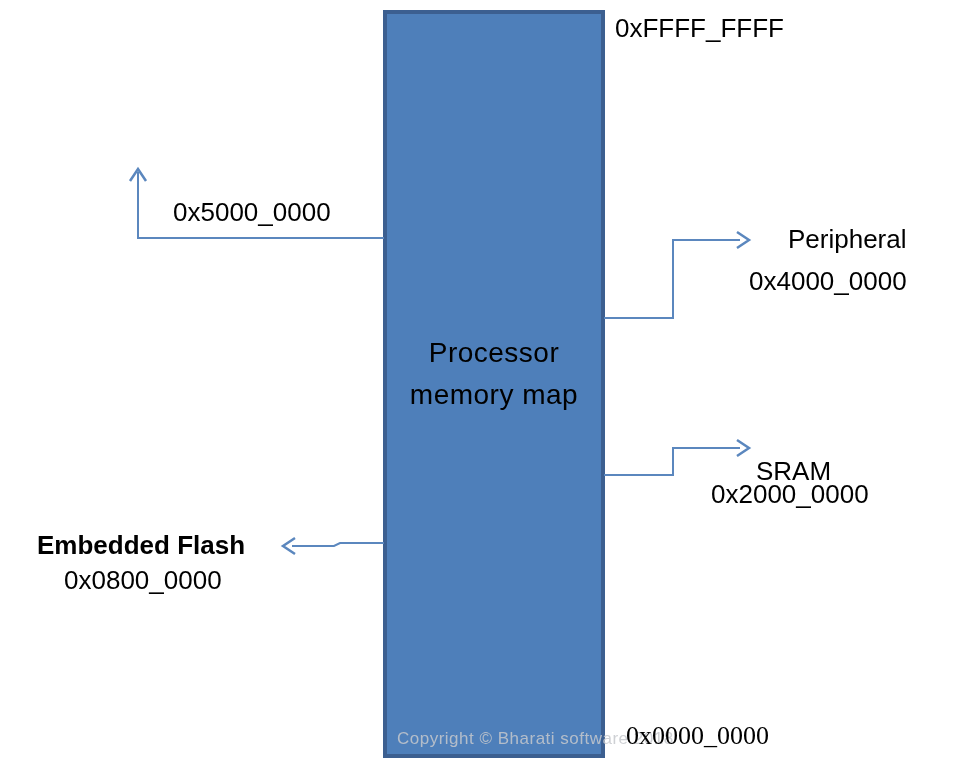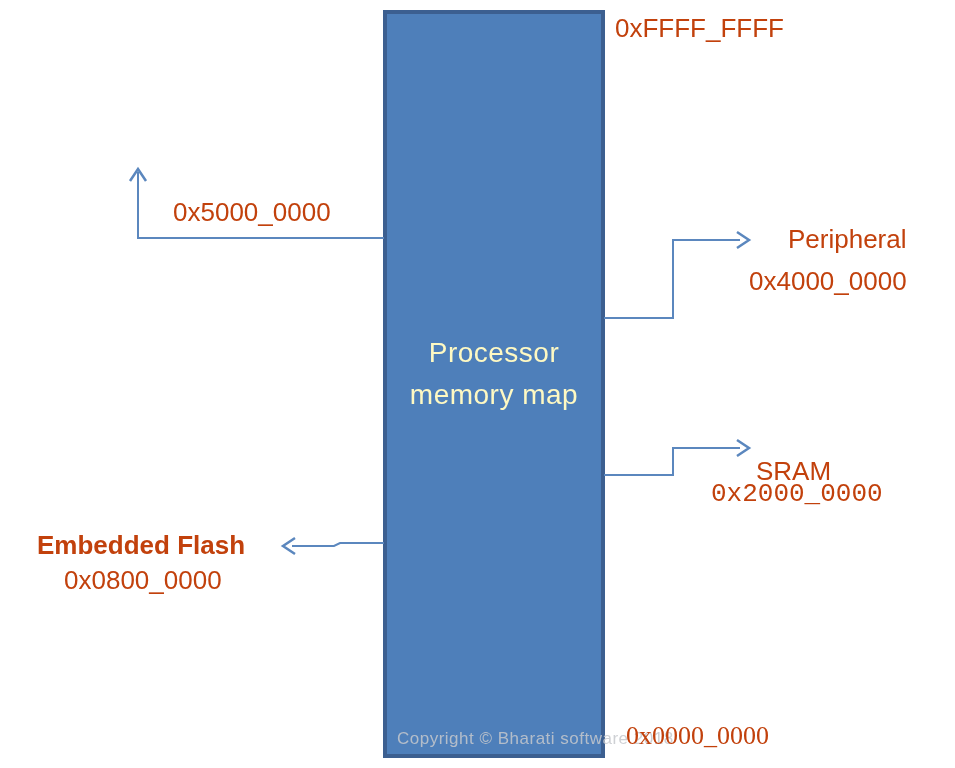--- a/index.html
+++ b/index.html
@@ -25,28 +25,28 @@
     background: #4E7FBA;
     border: 4px solid #3C5F90;
     z-index: 1;
   }
   .memory-box-title {
     position: absolute;
     left: 0;
     top: 318px;
     width: 100%;
     text-align: center;
-    color: #fef9c3;
+    color: #000000;
     font-size: 28px;
     line-height: 42px;
     letter-spacing: 0.5px;
   }
   .lbl {
     position: absolute;
-    color: #c2410c;
+    color: #000000;
     font-size: 26px;
     line-height: 30px;
     white-space: nowrap;
     z-index: 3;
   }
   .connectors {
     position: absolute;
     left: 0;
     top: 0;
     z-index: 2;
@@ -94,20 +94,20 @@
 
   <div class="lbl" style="left:615px; top:13px;">0xFFFF_FFFF</div>
   <div class="lbl addr-bottom" style="left:626px; top:721px;">0x0000_0000</div>
 
   <div class="lbl" style="left:173px; top:197px;">0x5000_0000</div>
 
   <div class="lbl" style="left:756px; top:224px;margin-left:32px;">Peripheral</div>
   <div class="lbl" style="left:749px; top:266px;">0x4000_0000</div>
 
   <div class="lbl" style="left:756px; top:456px;">SRAM</div>
-  <div class="lbl" style="left:711px; top:479px;font-family:Liberation Mono, monospace;">0x2000_0000</div>
+  <div class="lbl" style="left:711px; top:479px;">0x2000_0000</div>
 
   <div class="lbl" style="left:37px; top:530px;font-weight:bold;">Embedded Flash</div>
   <div class="lbl" style="left:64px; top:565px;">0x0800_0000</div>
 
   <div class="watermark">Copyright © Bharati software 2018</div>
 
 </div>
 
 </body></html>

